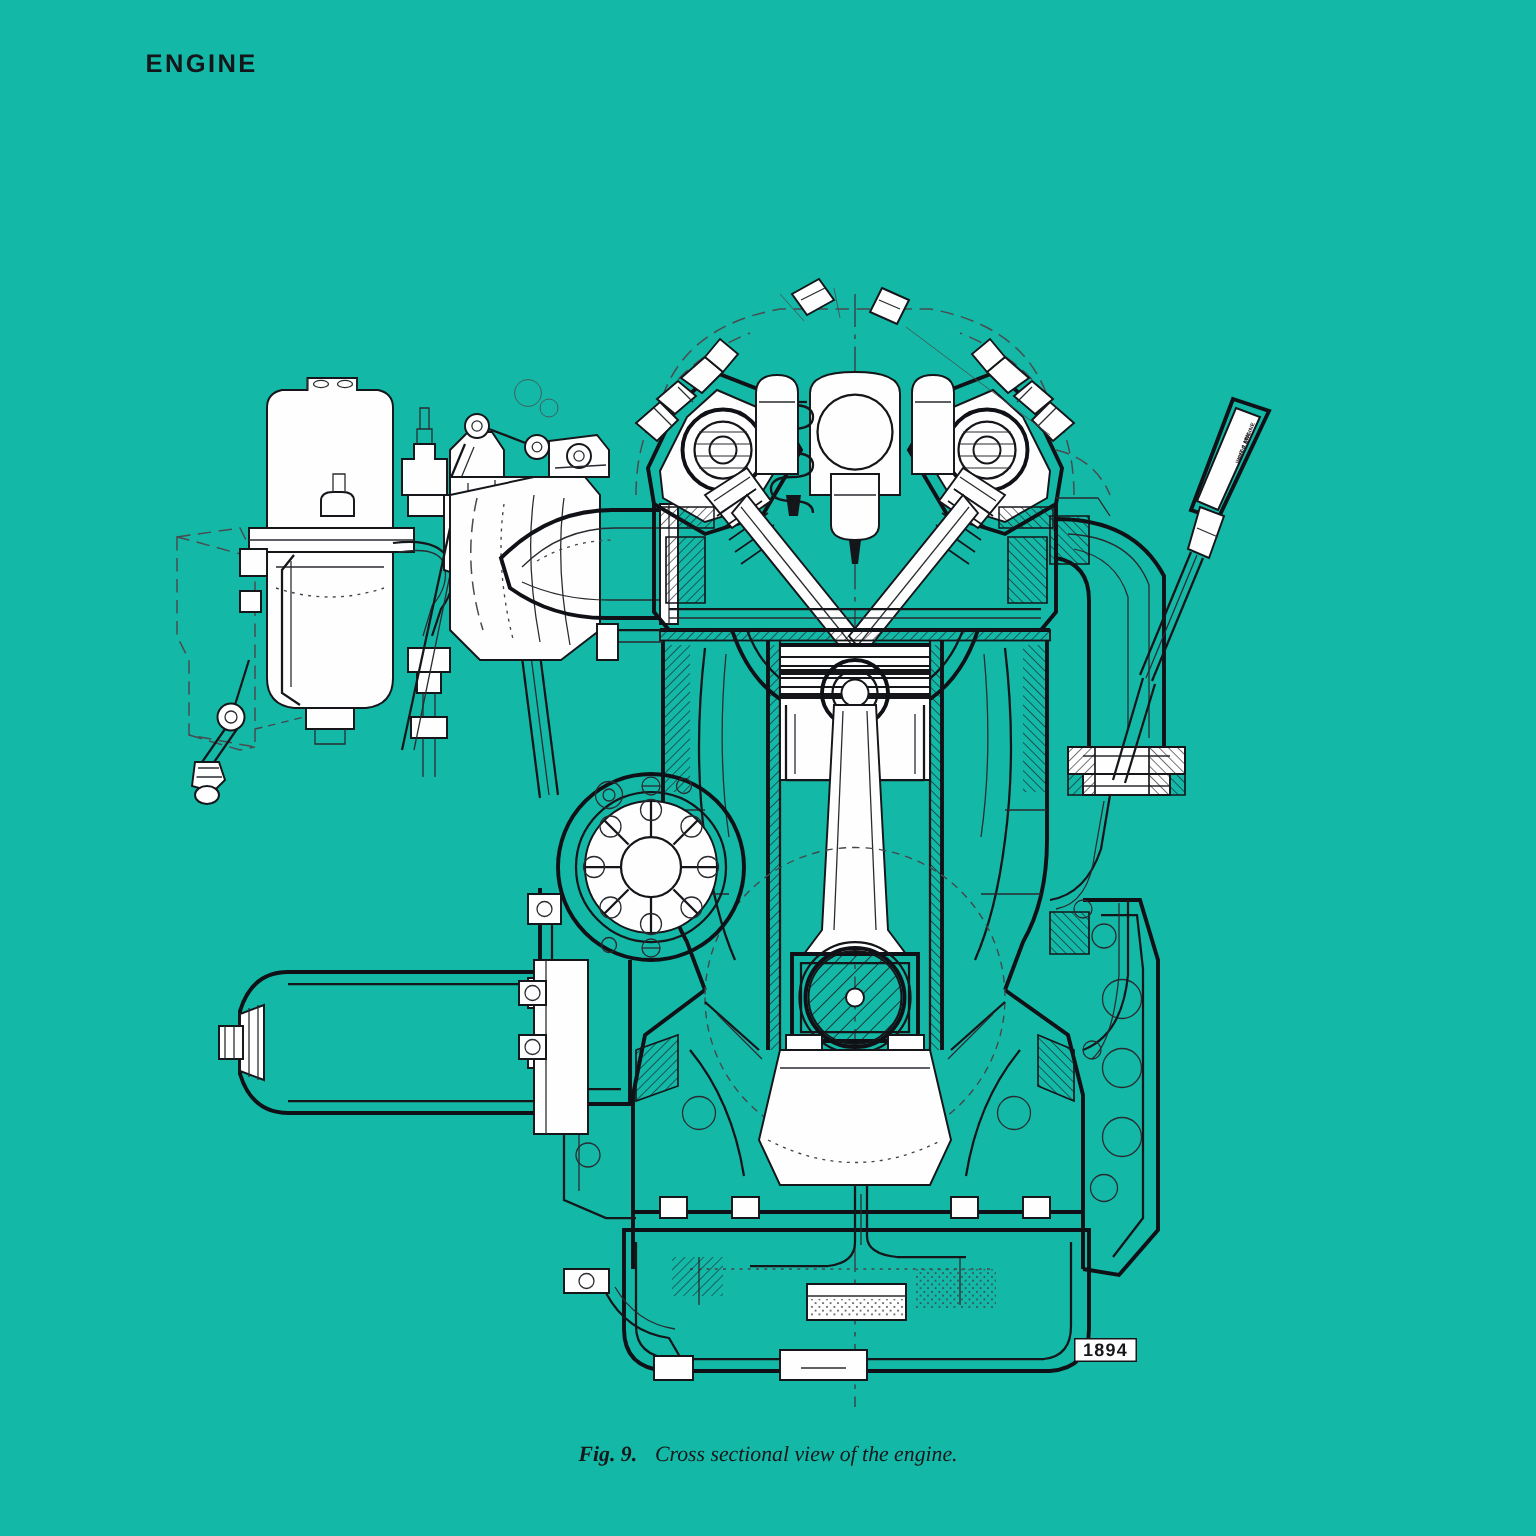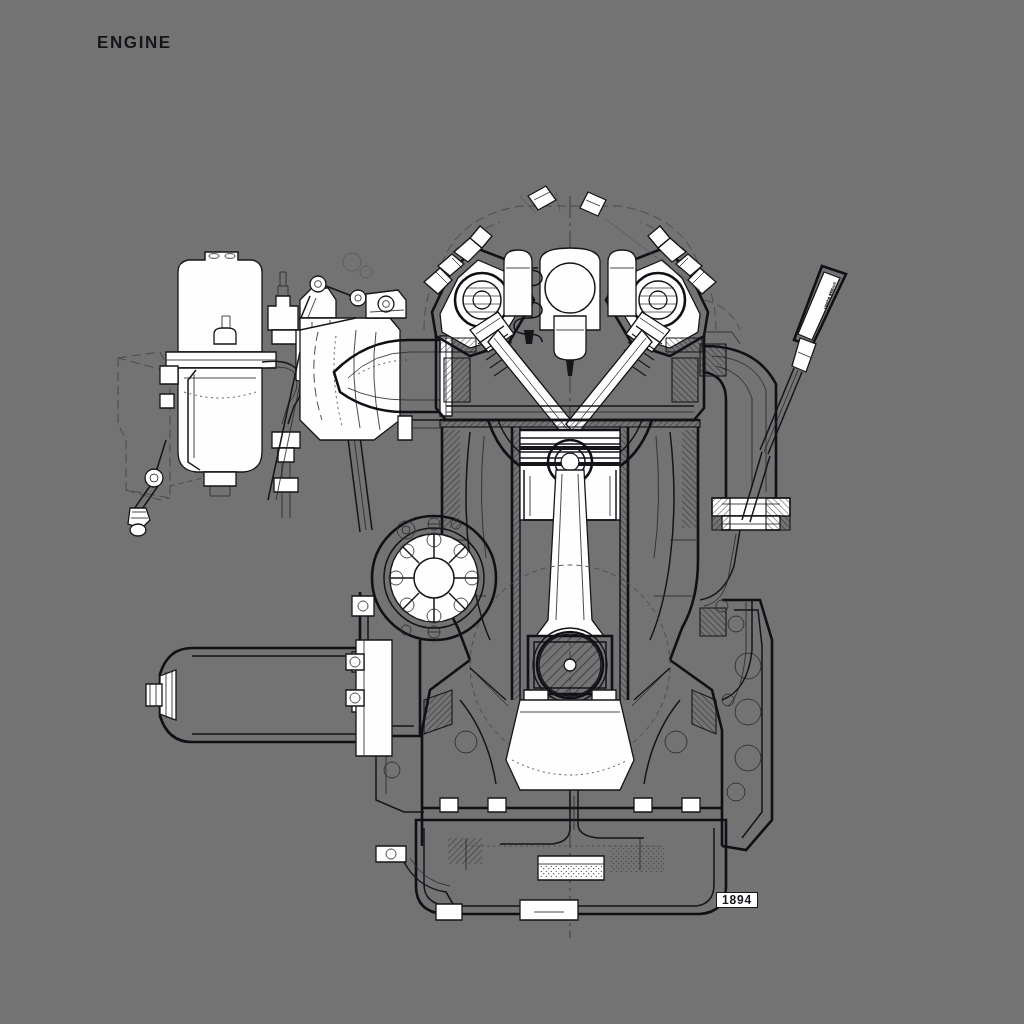--- a/index.html
+++ b/index.html
@@ -13,21 +13,21 @@
     height: 1024px;
     position: relative;
     overflow: hidden;
     font-family: "Liberation Sans", sans-serif;
     background: #fefefe;
   }
 
   .page {
     position: absolute;
     inset: 0;
-    background: #737373;
+    background: #14b8a6;
   }
 
   
   .running-header {
     position: absolute;
     left: 97px;
     top: 33px;
     font-family: "Liberation Sans", sans-serif;
     font-weight: bold;
     font-size: 17px;
@@ -658,14 +658,17 @@
     </svg>
   </div>
 
   <div class="dipstick-label">
     <span>STOP ENGINE</span>
     <span>WAIT 1 MIN</span>
   </div>
 
   <div class="drawing-number-plate">1894</div>
 
+  <div class="figure-caption">
+    <span class="fig-no">Fig. 9.</span><span>Cross sectional view of the engine.</span>
+  </div>
 
 </div>
 
 </body></html>

